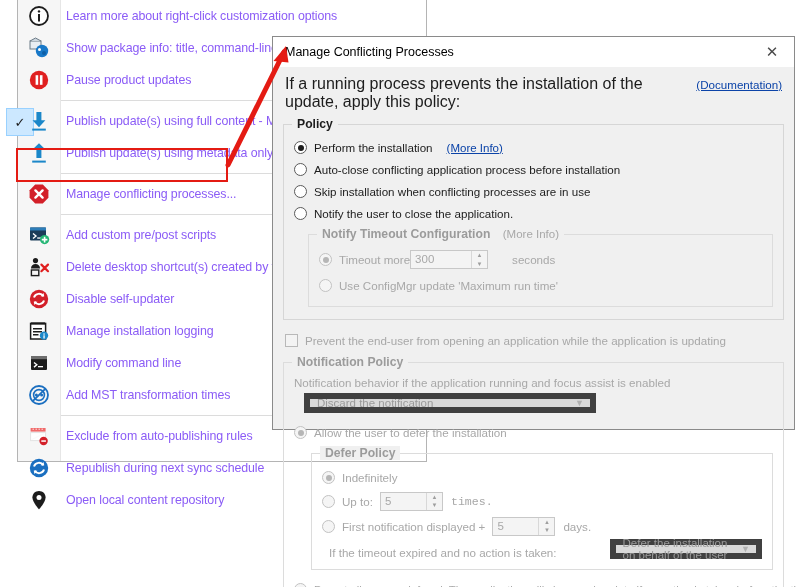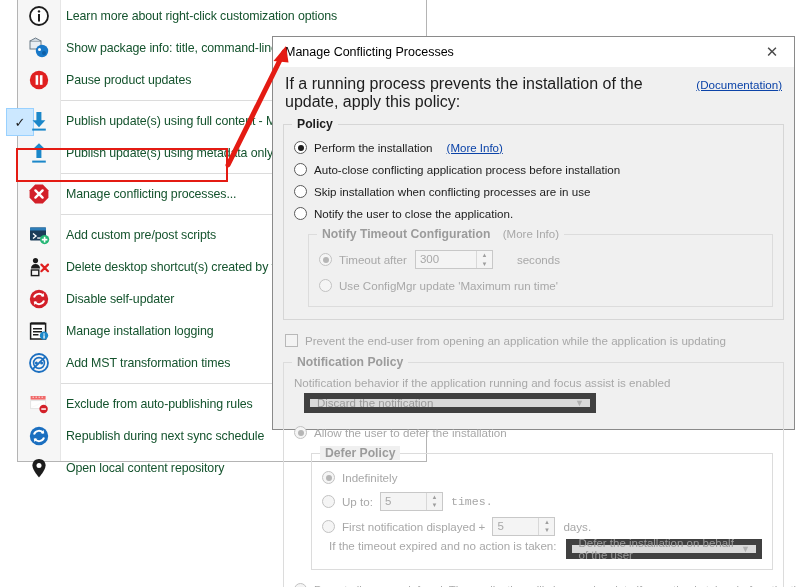--- a/index.html
+++ b/index.html
@@ -28,21 +28,21 @@
   .ctx-item {
     position: relative; height: 32px; display: flex; align-items: center;
     padding-left: 0px; box-sizing: border-box;
   }
   .ctx-icon {
     position: relative; width: 42px; min-width: 42px; height: 32px;
     display: flex; align-items: center; justify-content: center;
     z-index: 2;
   }
   .ctx-label {
-    font-size: 12.4px; color: #14532d; letter-spacing: -0.1px;
+    font-size: 12.4px; color: #8b5cf6; letter-spacing: -0.1px;
     white-space: nowrap; padding-left: 6px;
   }
   .ctx-sep { height: 1px; background: #dcdcdc; margin: 4px 0 4px 42px; }
 
   .checkbox-frame {
     position: absolute; left: -12px; top: 3px;
     width: 26px; height: 26px;
     background: #cce8ff; border: 1px solid #99d1ff;
     display:flex; align-items:center; justify-content:center;
     font-size: 13px; color:#1c1c1c; line-height:1;
@@ -269,20 +269,31 @@
             <rect x="5" y="11" width="9" height="1.5" fill="#1c1c1c"></rect>
             <rect x="5" y="14" width="5.5" height="1.5" fill="#1c1c1c"></rect>
             <circle cx="16" cy="15.6" r="4.2" fill="#1b87c9"></circle>
             <rect x="15.4" y="13.4" width="1.3" height="1.3" fill="#fff"></rect>
             <rect x="15.4" y="15.3" width="1.3" height="3.2" fill="#fff"></rect>
           </svg>
       </div>
       <div class="ctx-label">Manage installation logging</div>
     </div>
 
+    <div class="ctx-item">
+      <div class="ctx-icon">
+        <svg class="ic-svg" viewBox="0 0 22 22">
+            <rect x="3" y="4" width="16" height="14" rx="1" fill="#1c1c1c"></rect>
+            <rect x="3" y="4" width="16" height="3.2" fill="#6e6e6e"></rect>
+            <path d="M6 10.5 L8.8 12.8 L6 15.1" stroke="#fff" stroke-width="1.4" fill="none"></path>
+            <rect x="10" y="14" width="5" height="1.3" fill="#fff"></rect>
+          </svg>
+      </div>
+      <div class="ctx-label">Modify command line</div>
+    </div>
 
     <div class="ctx-item">
       <div class="ctx-icon">
         <svg class="ic-svg" viewBox="0 0 22 22">
             <circle cx="11" cy="11" r="9" fill="none" stroke="#1b6fc0" stroke-width="1.8"></circle>
             <circle cx="11" cy="11" r="5.4" fill="none" stroke="#1b6fc0" stroke-width="1.6"></circle>
             <path d="M5 16.8 L17 5.2" stroke="#1b6fc0" stroke-width="1.8"></path>
             <circle cx="8.4" cy="11" r="1.5" fill="#1b6fc0"></circle>
             <circle cx="13.6" cy="11" r="1.5" fill="#1b6fc0"></circle>
           </svg>
@@ -373,22 +384,22 @@
         <div class="group dim" style="margin:10px 0 2px 14px;padding:13px 10px 9px 10px;">
           <span class="group-title">
             <span>Notify Timeout Configuration</span>
             <span class="moreinfo plain" style="margin-left:9px;font-weight:normal;">(More Info)</span>
           </span>
 
           <div class="radio-row" style="height:23px;">
             <span class="radio dim on">
                 <span class="dot"></span>
               </span>
-            <span class="rlabel dim">Timeout after</span>
-            <span class="spin" style="margin-left:8px;">
+            <span class="rlabel dim">Timeout more</span>
+            <span class="spin" style="">
               <span class="val">300</span>
               <span class="btns">
                   <span>▲</span>
                   <span>▼</span>
                 </span>
             </span>
             <span class="rlabel dim" style="margin-left:24px;">seconds</span>
           </div>
 
           <div class="radio-row" style="margin-top:4px;">
@@ -449,21 +460,21 @@
             <span class="spin" style="margin-left:7px;">
               <span class="val" style="width:41px;">5</span>
               <span class="btns">
                   <span>▲</span>
                   <span>▼</span>
                 </span>
             </span>
             <span class="rlabel dim" style="margin-left:8px;">days.</span>
           </div>
 
-          <div style="display:flex;align-items:flex-start;margin-left:7px;">
+          <div style="display:flex;align-items:flex-end;margin-left:7px;gap:44px;">
             <span class="rlabel dim nowrap" style="margin-left:0;">If the timeout expired and no action is taken:</span>
             <span class="combo" style="margin-left:9px;width:268px;">
               <span>Defer the installation on behalf of the user</span>
               <span class="chev">▼</span>
             </span>
           </div>
         </div>
 
         <div class="radio-row" style="margin-top:9px;">
           <span class="radio dim"></span>

